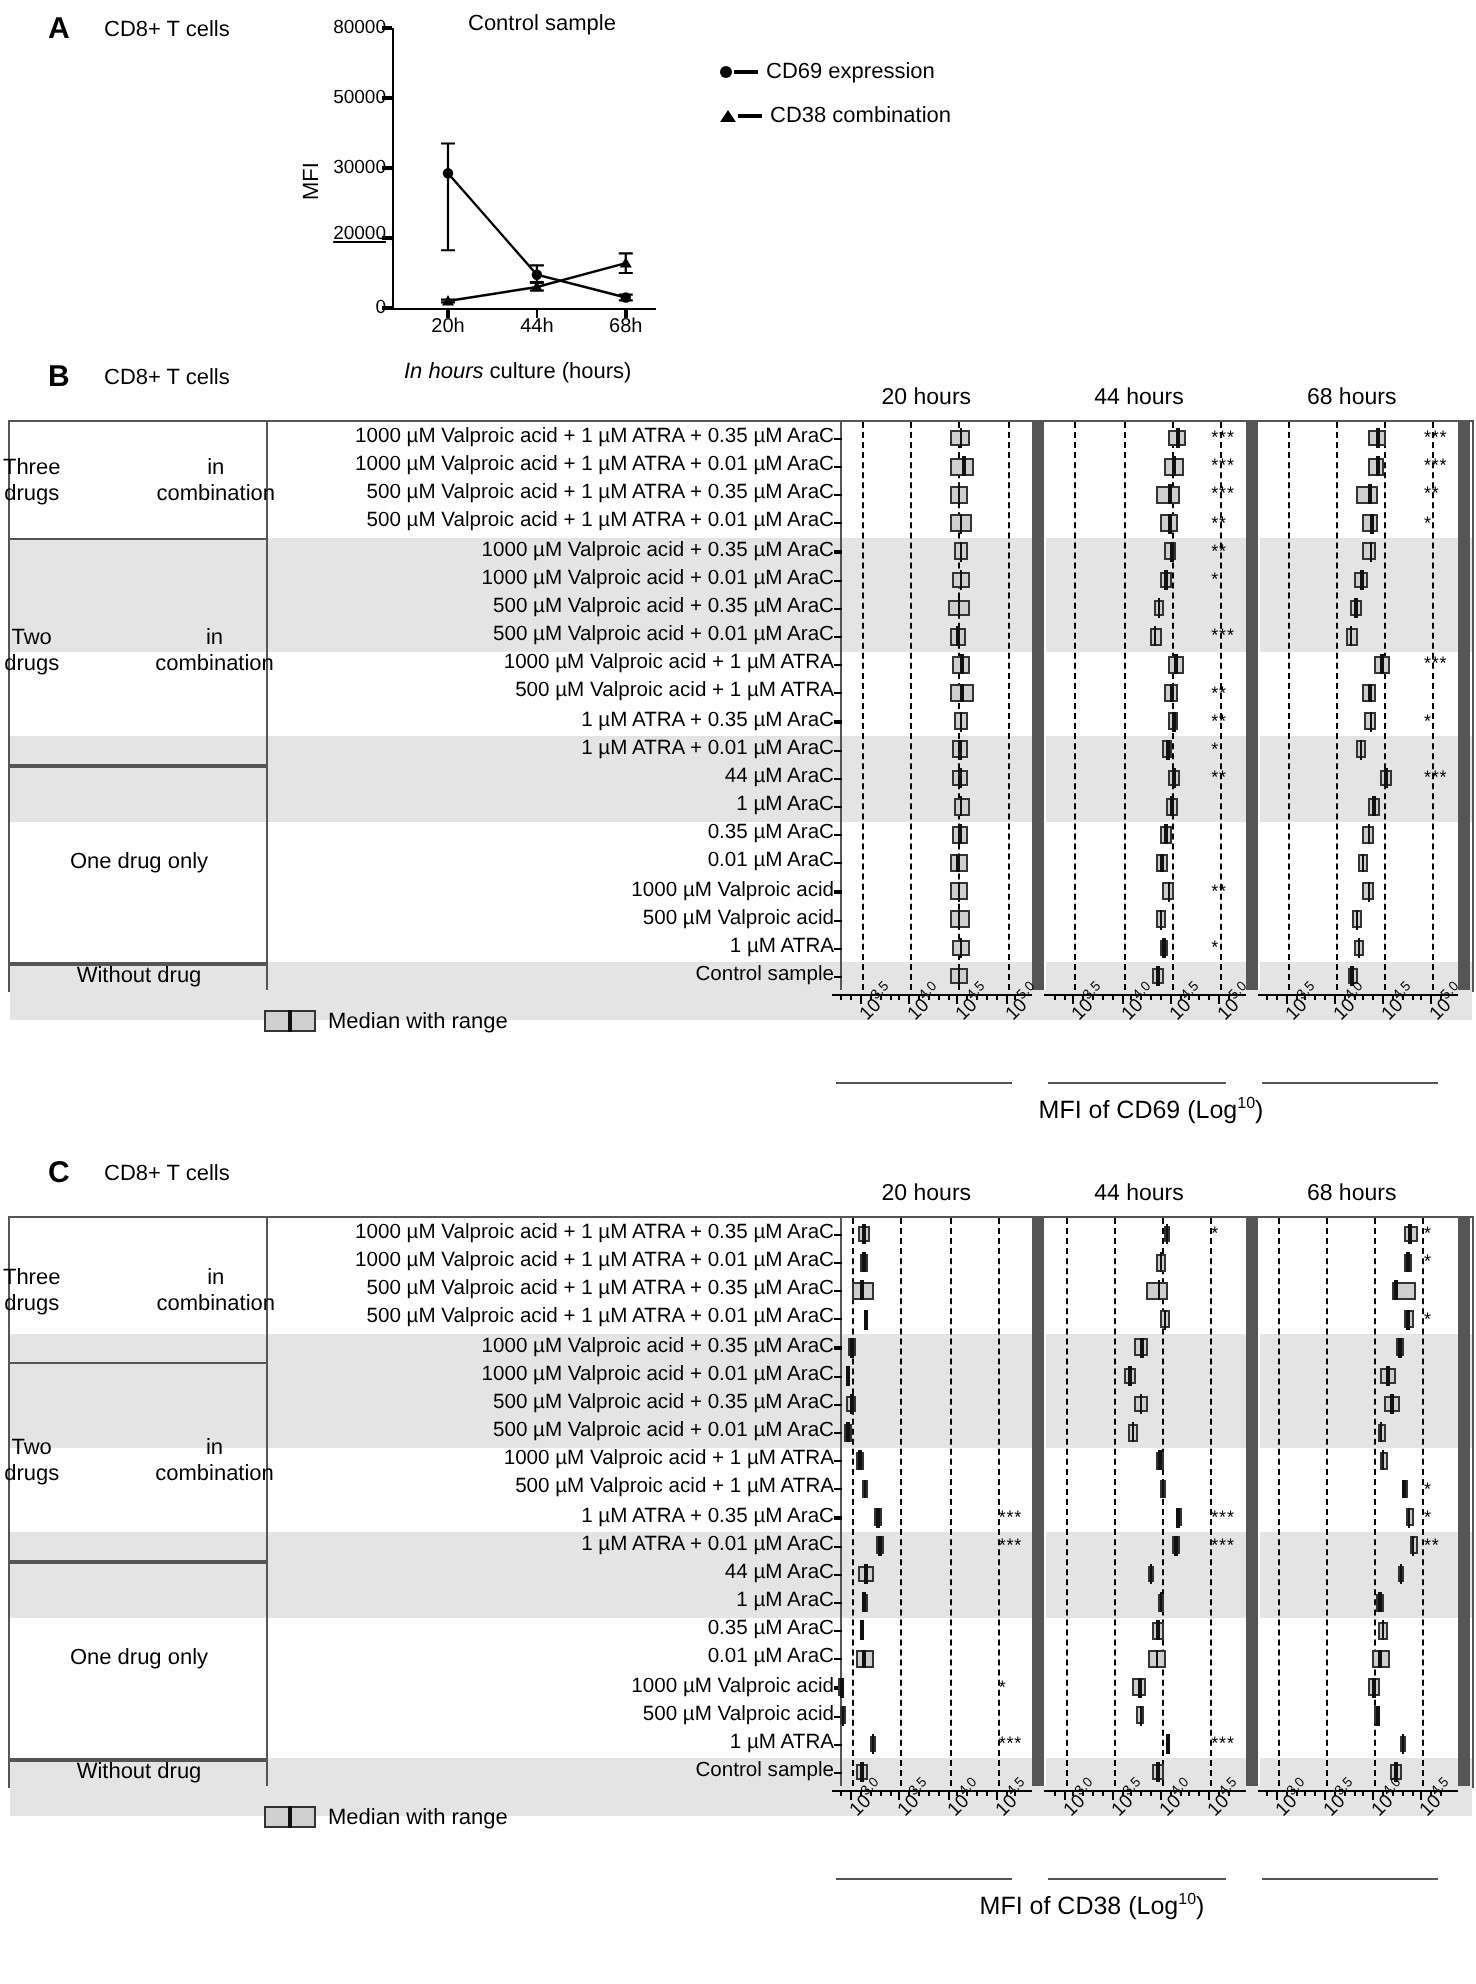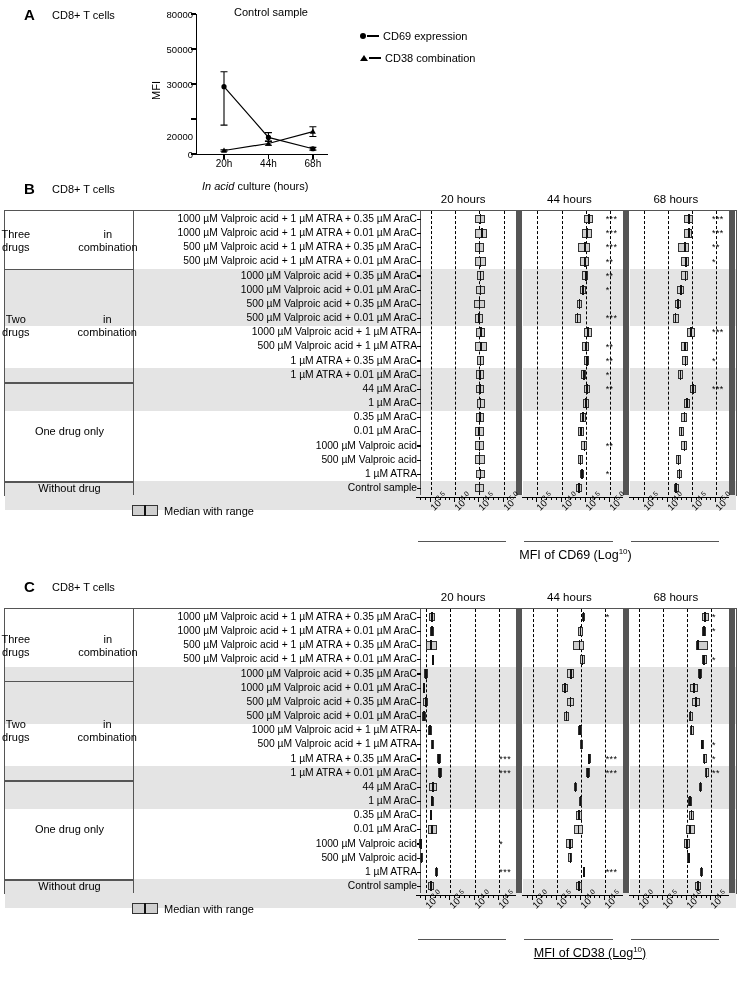--- a/index.html
+++ b/index.html
@@ -79,36 +79,36 @@
 
 <div id="panelA">
   <div class="abs panel-letter" style="left:24px;top:6px;">A</div>
   <div class="abs panel-sub" style="left:52px;top:9px;">CD8+ T cells</div>
   <div id="aPlot">
       <div class="a-axis" style="left: 0px; top: 0px; width: 1.4px; height: 140px;"></div>
       <div class="a-axis" style="left: 0px; top: 140px; width: 132px; height: 1.4px;"></div>
       <div class="a-axis" style="left: -5px; top: 139.3px; width: 5px; height: 1.4px;"></div>
       <div class="a-ytick" style="top: 140px;">0</div>
       <div class="a-axis" style="left: -5px; top: 104.3px; width: 5px; height: 1.4px;"></div>
-      <div class="a-ytick" style="top: 122px;">20000</div>
+      <div class="a-ytick" style="top: 103px; text-decoration: underline;">20000</div>
       <div class="a-axis" style="left: -5px; top: 69.3px; width: 5px; height: 1.4px;"></div>
       <div class="a-ytick" style="top: 70px;">30000</div>
       <div class="a-axis" style="left: -5px; top: 34.3px; width: 5px; height: 1.4px;"></div>
       <div class="a-ytick" style="top: 35px;">50000</div>
       <div class="a-axis" style="left: -5px; top: -0.7px; width: 5px; height: 1.4px;"></div>
       <div class="a-ytick" style="top: 0px;">80000</div>
       <div class="a-axis" style="left: 27.3px; top: 140px; width: 1.4px; height: 5px;"></div>
       <div class="a-xtick" style="left: 28px;">20h</div>
       <div class="a-axis" style="left: 71.7444px; top: 140px; width: 1.4px; height: 5px;"></div>
       <div class="a-xtick" style="left: 72.4444px;">44h</div>
       <div class="a-axis" style="left: 116.189px; top: 140px; width: 1.4px; height: 5px;"></div>
       <div class="a-xtick" style="left: 116.889px;">68h</div>
       <div class="a-title" style="left: 38px; top: -8px;">Control sample</div>
       <div class="a-ylabel" style="left: -46px; top: 86px;">MFI</div>
-      <div class="a-xlabel" style="left: 6px; top: 166px;"><i>In acid</i> culture (hours)</div>
+      <div class="a-xlabel" style="left: 6px; top: 166px;"><i>In hours</i> culture (hours)</div>
       <svg width="150" height="144" style="position: absolute; left: 0px; top: 0px; overflow: visible;">
         <path d="M28 72.625 L72.44444444444444 123.375 L116.88888888888889 134.75 " fill="none" stroke="#000" stroke-width="1.2"></path>
         <path d="M28 57.75L28 111.125M24.5 57.75L31.5 57.75M24.5 111.125L31.5 111.125" stroke="#000" stroke-width="1.1" fill="none"></path>
         <circle cx="28" cy="72.625" r="2.6" fill="#000"></circle>
         <path d="M72.44444444444444 118.65L72.44444444444444 127.4M68.94444444444444 118.65L75.94444444444444 118.65M68.94444444444444 127.4L75.94444444444444 127.4" stroke="#000" stroke-width="1.1" fill="none"></path>
         <circle cx="72.44444444444444" cy="123.375" r="2.6" fill="#000"></circle>
         <path d="M116.88888888888889 133.35L116.88888888888889 136.15M113.38888888888889 133.35L120.38888888888889 133.35M113.38888888888889 136.15L120.38888888888889 136.15" stroke="#000" stroke-width="1.1" fill="none"></path>
         <circle cx="116.88888888888889" cy="134.75" r="2.6" fill="#000"></circle>
         <path d="M28 136.5 L72.44444444444444 129.5 L116.88888888888889 117.6 " fill="none" stroke="#000" stroke-width="1.2"></path>
         <path d="M28 135.8L28 137.2M24.5 135.8L31.5 135.8M24.5 137.2L31.5 137.2" stroke="#000" stroke-width="1.1" fill="none"></path>
@@ -751,18 +751,18 @@
     <div class="mtick" style="left: 691.137px; top: 316.8px; height: 3px;"></div>
     <div class="mtick" style="left: 695.974px; top: 316.8px; height: 3px;"></div>
     <div class="mtick" style="left: 700.812px; top: 316.8px; height: 3px;"></div>
     <div class="mtick" style="left: 705.65px; top: 316.8px; height: 3px;"></div>
     <div class="tick" style="left: 710.487px; top: 316.8px; height: 5px;"></div>
     <div class="ticklab" style="left: 707.487px; top: 323.8px;">10<sup>4.5</sup></div>
     <div class="mtick" style="left: 633.085px; top: 316.8px; height: 3px;"></div>
     <div class="mtick" style="left: 715.325px; top: 316.8px; height: 3px;"></div>
     <div class="mtick" style="left: 720.162px; top: 316.8px; height: 3px;"></div>
     <div class="underbar" style="left: 630.667px; top: 360.8px; width: 88.3333px;"></div>
-    <div class="axistitle" style="left: 590px; top: 366.8px; text-decoration: underline;">MFI of CD38 (Log<sup>10</sup>)</div>
+    <div class="axistitle" style="left: 546px; top: 366.8px;">MFI of CD38 (Log<sup>10</sup>)</div>
     <div class="legbox" style="left: 132px; top: 324.8px;">
       <div class="legswatch"></div>
       <span>Median with range</span>
     </div>
   </div>
 
 </body></html>

